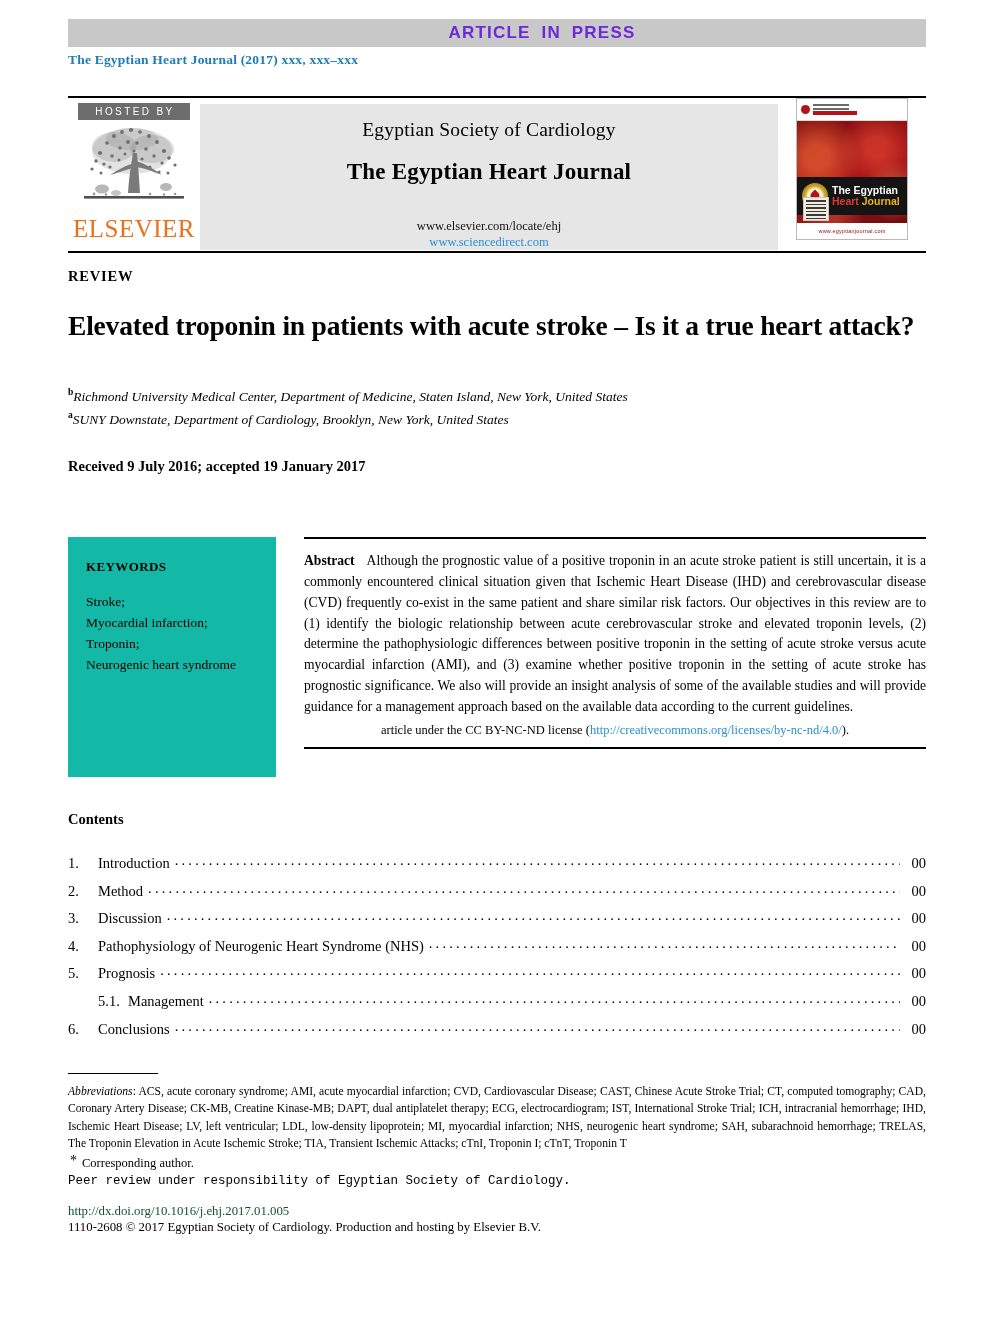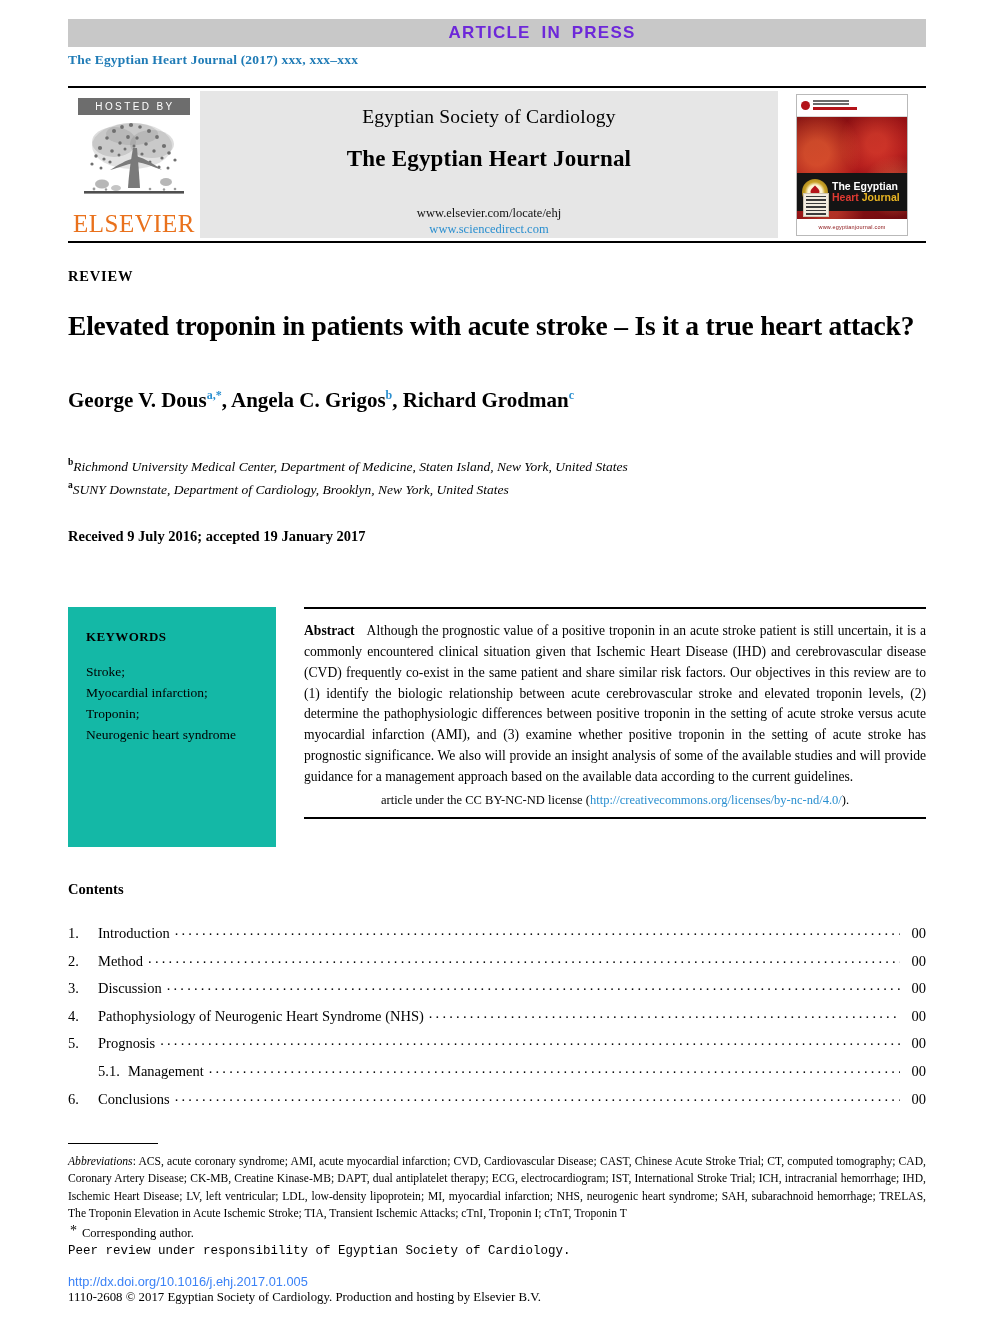--- a/index.html
+++ b/index.html
@@ -43,26 +43,26 @@
     font-family: "Liberation Serif", serif;
     font-weight: bold;
     font-size: 13.5px;
     color: #1f7bb6;
     letter-spacing: .2px;
   }
 
   
   .masthead {
     position: absolute;
-    left: 68px; top: 86px;
+    left: 68px; top: 96px;
     width: 858px; height: 157px;
     border-top: 2.5px solid #000;
     border-bottom: 2.5px solid #000;
     display: flex;
-    align-items: center;
+    align-items: flex-start;
   }
   .mast-left {
     width: 132px;
     flex: none;
     display: flex;
     flex-direction: column;
     align-items: center;
     justify-content: flex-start;
     padding-top: 5px;
     background: #ffffff;
@@ -276,22 +276,22 @@
     font-size:12.5px; margin-top:3px; padding-left:14px; position:relative;
   }
   .corr .st{ position:absolute; left:2px; top:-3px; color:#000; font-size:14px; }
   .peer{
     font-family:Liberation Mono, monospace;
     font-size:12.5px; margin-top:3px;
   }
 
   .doi{
     margin-top:16px;
-    font-family:Liberation Sans, sans-serif;
-    font-size:12.8px; color:#3b82f6;
+    font-family:Liberation Serif, serif;
+    font-size:12.8px; color:#14532d;
   }
   .issn{
     font-family:"Liberation Serif",serif;
     font-size:12.8px; margin-top:1px;
   }
 </style>
 </head>
 <body>
 
 <div class="page">
@@ -407,23 +407,20 @@
       </div>
     </div>
   </div>
 
   <div class="body">
 
     <div class="kicker">REVIEW</div>
 
     <div class="title">Elevated troponin in patients with acute stroke – Is it a true heart attack?</div>
 
-    <div class="authors">
-      <span>George V. Dous</span><sup>a,*</sup>, <span>Angela C. Grigos</span><sup>b</sup>, <span>Richard Grodman</span><sup>c</sup>
-    </div>
 
     <div class="affils">
       <div class="affil"><sup>b</sup><span>Richmond University Medical Center, Department of Medicine, Staten Island, New York, United States</span></div>
       <div class="affil"><sup>a</sup><span>SUNY Downstate, Department of Cardiology, Brooklyn, New York, United States</span></div>
     </div>
 
     <div class="dates">Received 9 July 2016; accepted 19 January 2017</div>
 
     <div class="abswrap">
 

